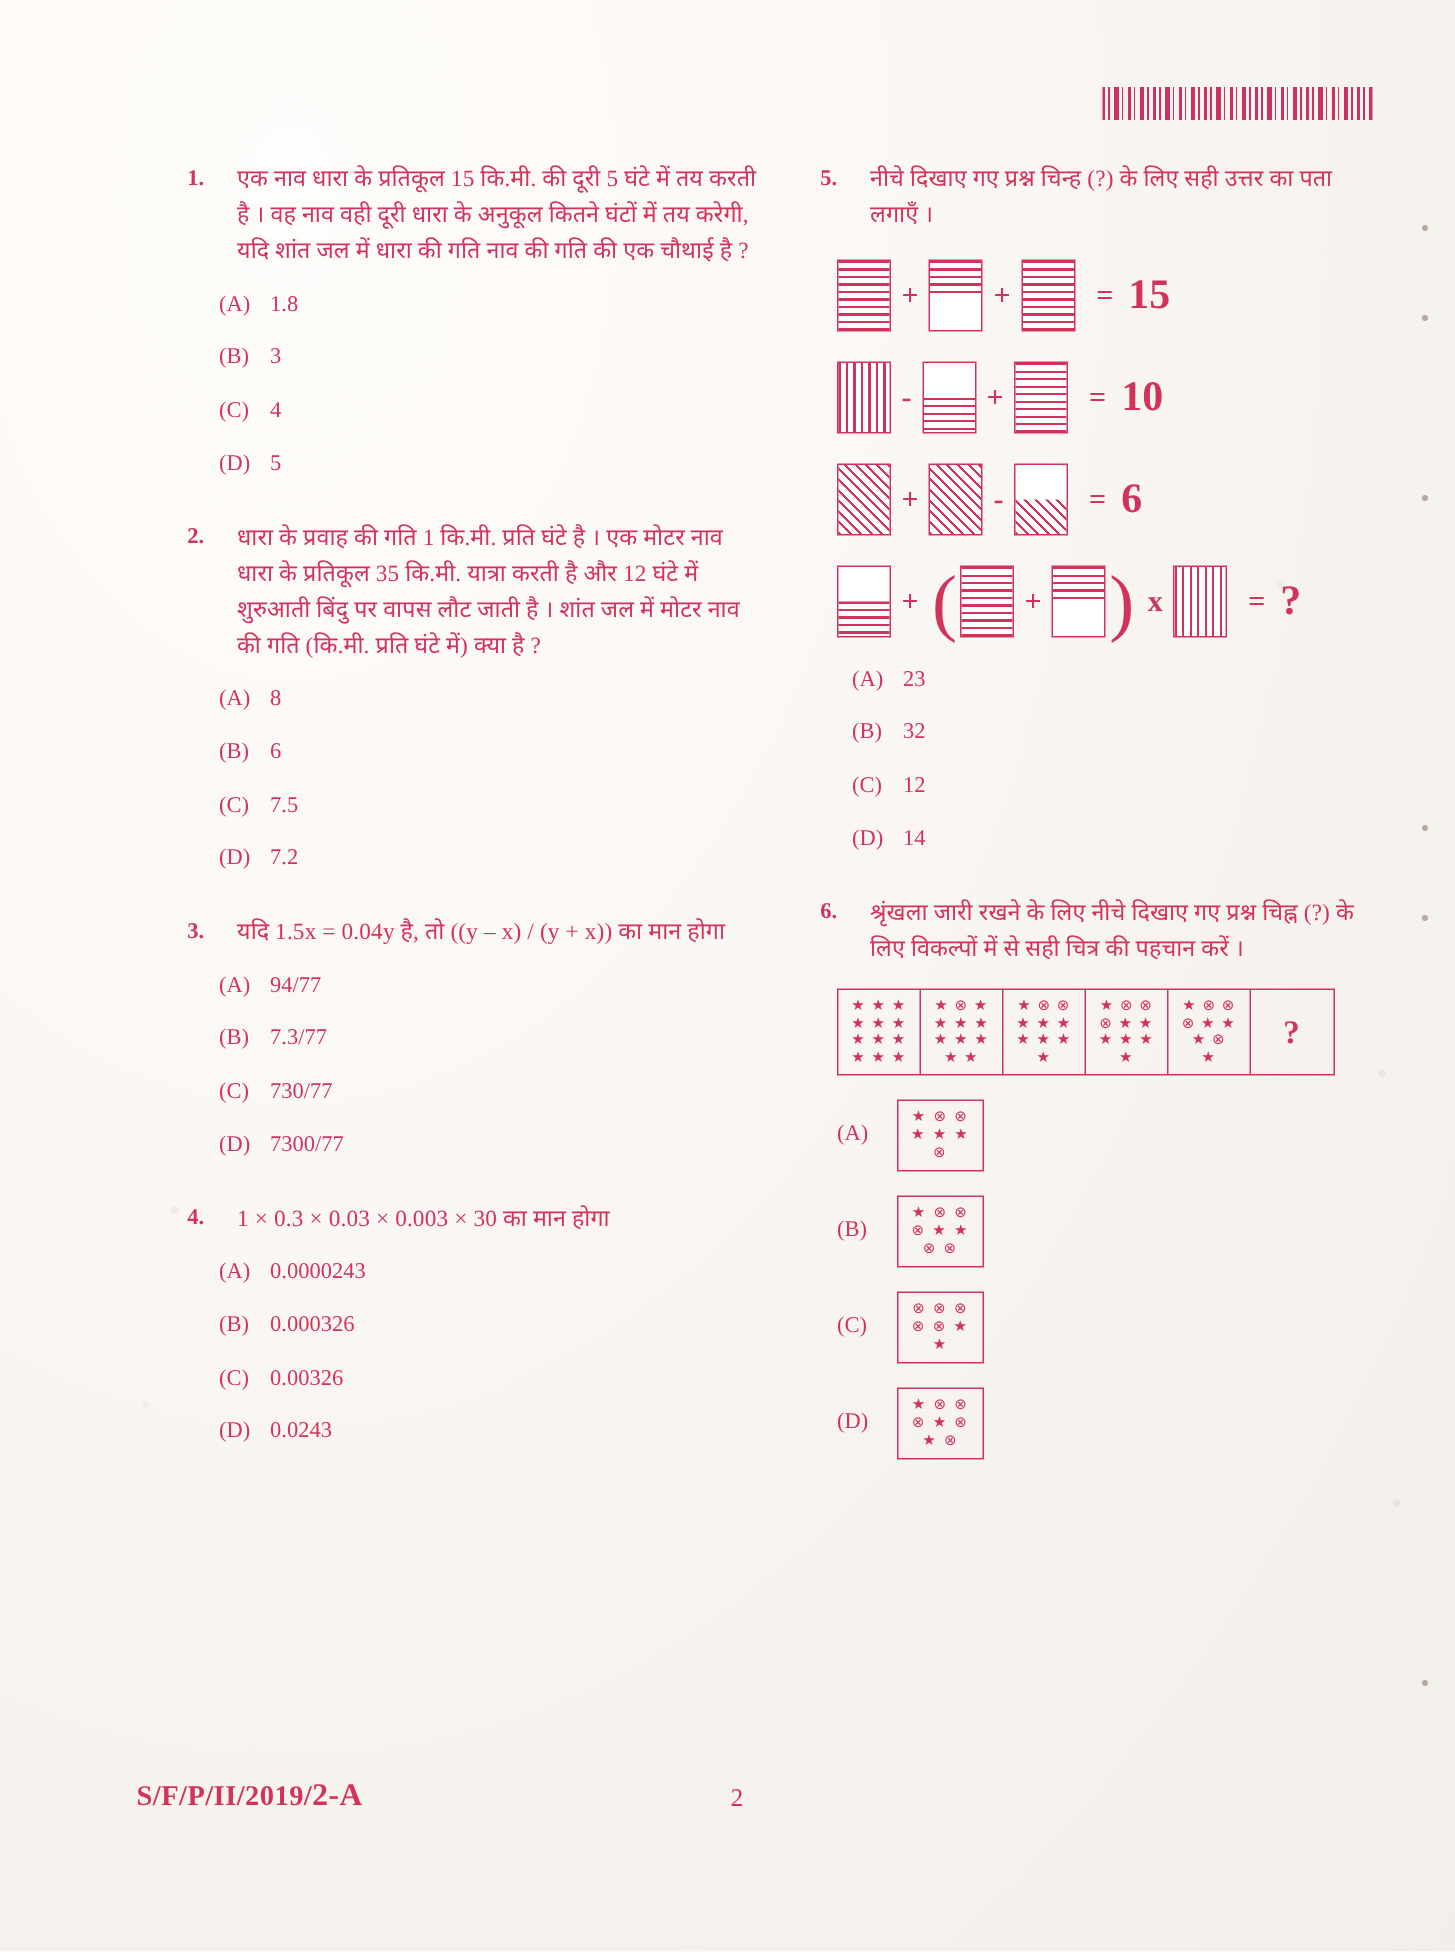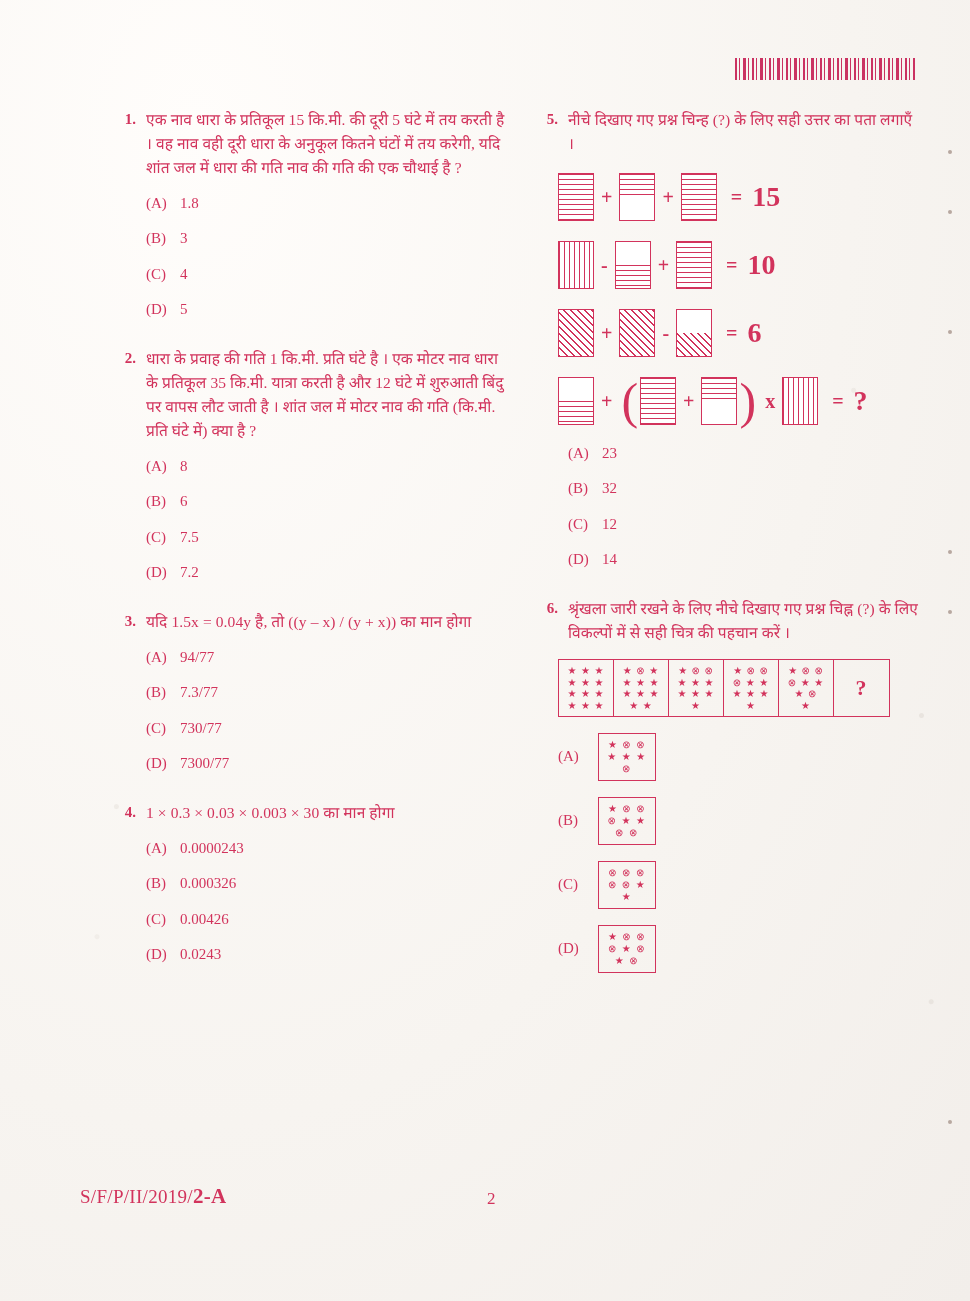--- a/index.html
+++ b/index.html
@@ -40,21 +40,21 @@
   .col {
     position:absolute; top:108px;
     font-size:15.5px; line-height:1.55;
   }
   .col-left  { left:108px; width:400px; }
   .col-right { left:530px; width:390px; }
 
   .q { position:relative; margin-bottom:26px; }
   .q-head { display:flex; align-items:flex-start; }
   .q-num { width:28px; flex:0 0 28px; font-weight:bold; text-align:right; padding-right:10px; font-size:15px;}
-  .q-text { flex:1; letter-spacing:.1px; }
+  .q-text { flex:1; letter-spacing:.1px;margin-left:12px; }
   .opts { margin-top:12px; padding-left:38px; }
   .opt { display:flex; margin-bottom:12px; font-size:15px; }
   .opt-key { width:34px; flex:0 0 34px; }
   .opt-val { flex:1;font-family:Liberation Serif, serif; }
 
   
   .fig5 { margin:14px 0 8px 28px; }
   .eqrow { display:flex; align-items:center; margin-bottom:14px; height:54px; }
   .opsym { font-size:20px; padding:0 7px; font-weight:bold; }
   .eqsym { font-size:20px; padding:0 10px 0 14px; font-weight:bold;}
@@ -84,22 +84,22 @@
   .qmark { font-size:22px; font-weight:bold; }
   .ansrow { display:flex; align-items:center; margin:16px 0 0 0; }
   .ansrow .lbl { width:40px; flex:0 0 40px; font-size:15px; }
   .ansbox {
     width:56px; height:46px; border:1.6px solid #d2335c;
     display:flex; align-items:center; justify-content:center;
     font-size:10px; line-height:1.2; letter-spacing:1.5px; white-space:pre; text-align:center;
   }
 
   .footer-left {
-    position:absolute; left:80px; bottom:92px;
-    font-size:19px; letter-spacing:.3px;
+    position:absolute; left:91px; bottom:92px;
+    font-size:19px; letter-spacing:.3px;font-weight:bold;
   }
   .footer-left b { font-size:21px; }
   .footer-page {
     position:absolute; left:487px; bottom:92px; font-size:17px;
   }
   .edge-marks { position:absolute; right:16px; top:0; bottom:0; width:10px; }
   .edge-marks i { position:absolute; right:2px; width:4px; height:4px; background:#b8a8a0; border-radius:50%; display:block; }
 </style>
 </head>
 <body>
@@ -204,21 +204,21 @@
         <div class="opt">
           <span class="opt-key">(A)</span>
           <span class="opt-val">0.0000243</span>
         </div>
         <div class="opt">
           <span class="opt-key">(B)</span>
           <span class="opt-val">0.000326</span>
         </div>
         <div class="opt">
           <span class="opt-key">(C)</span>
-          <span class="opt-val">0.00426</span>
+          <span class="opt-val">0.00326</span>
         </div>
         <div class="opt">
           <span class="opt-key">(D)</span>
           <span class="opt-val">0.0243</span>
         </div>
       </div>
     </div>
 
   </div>
 

